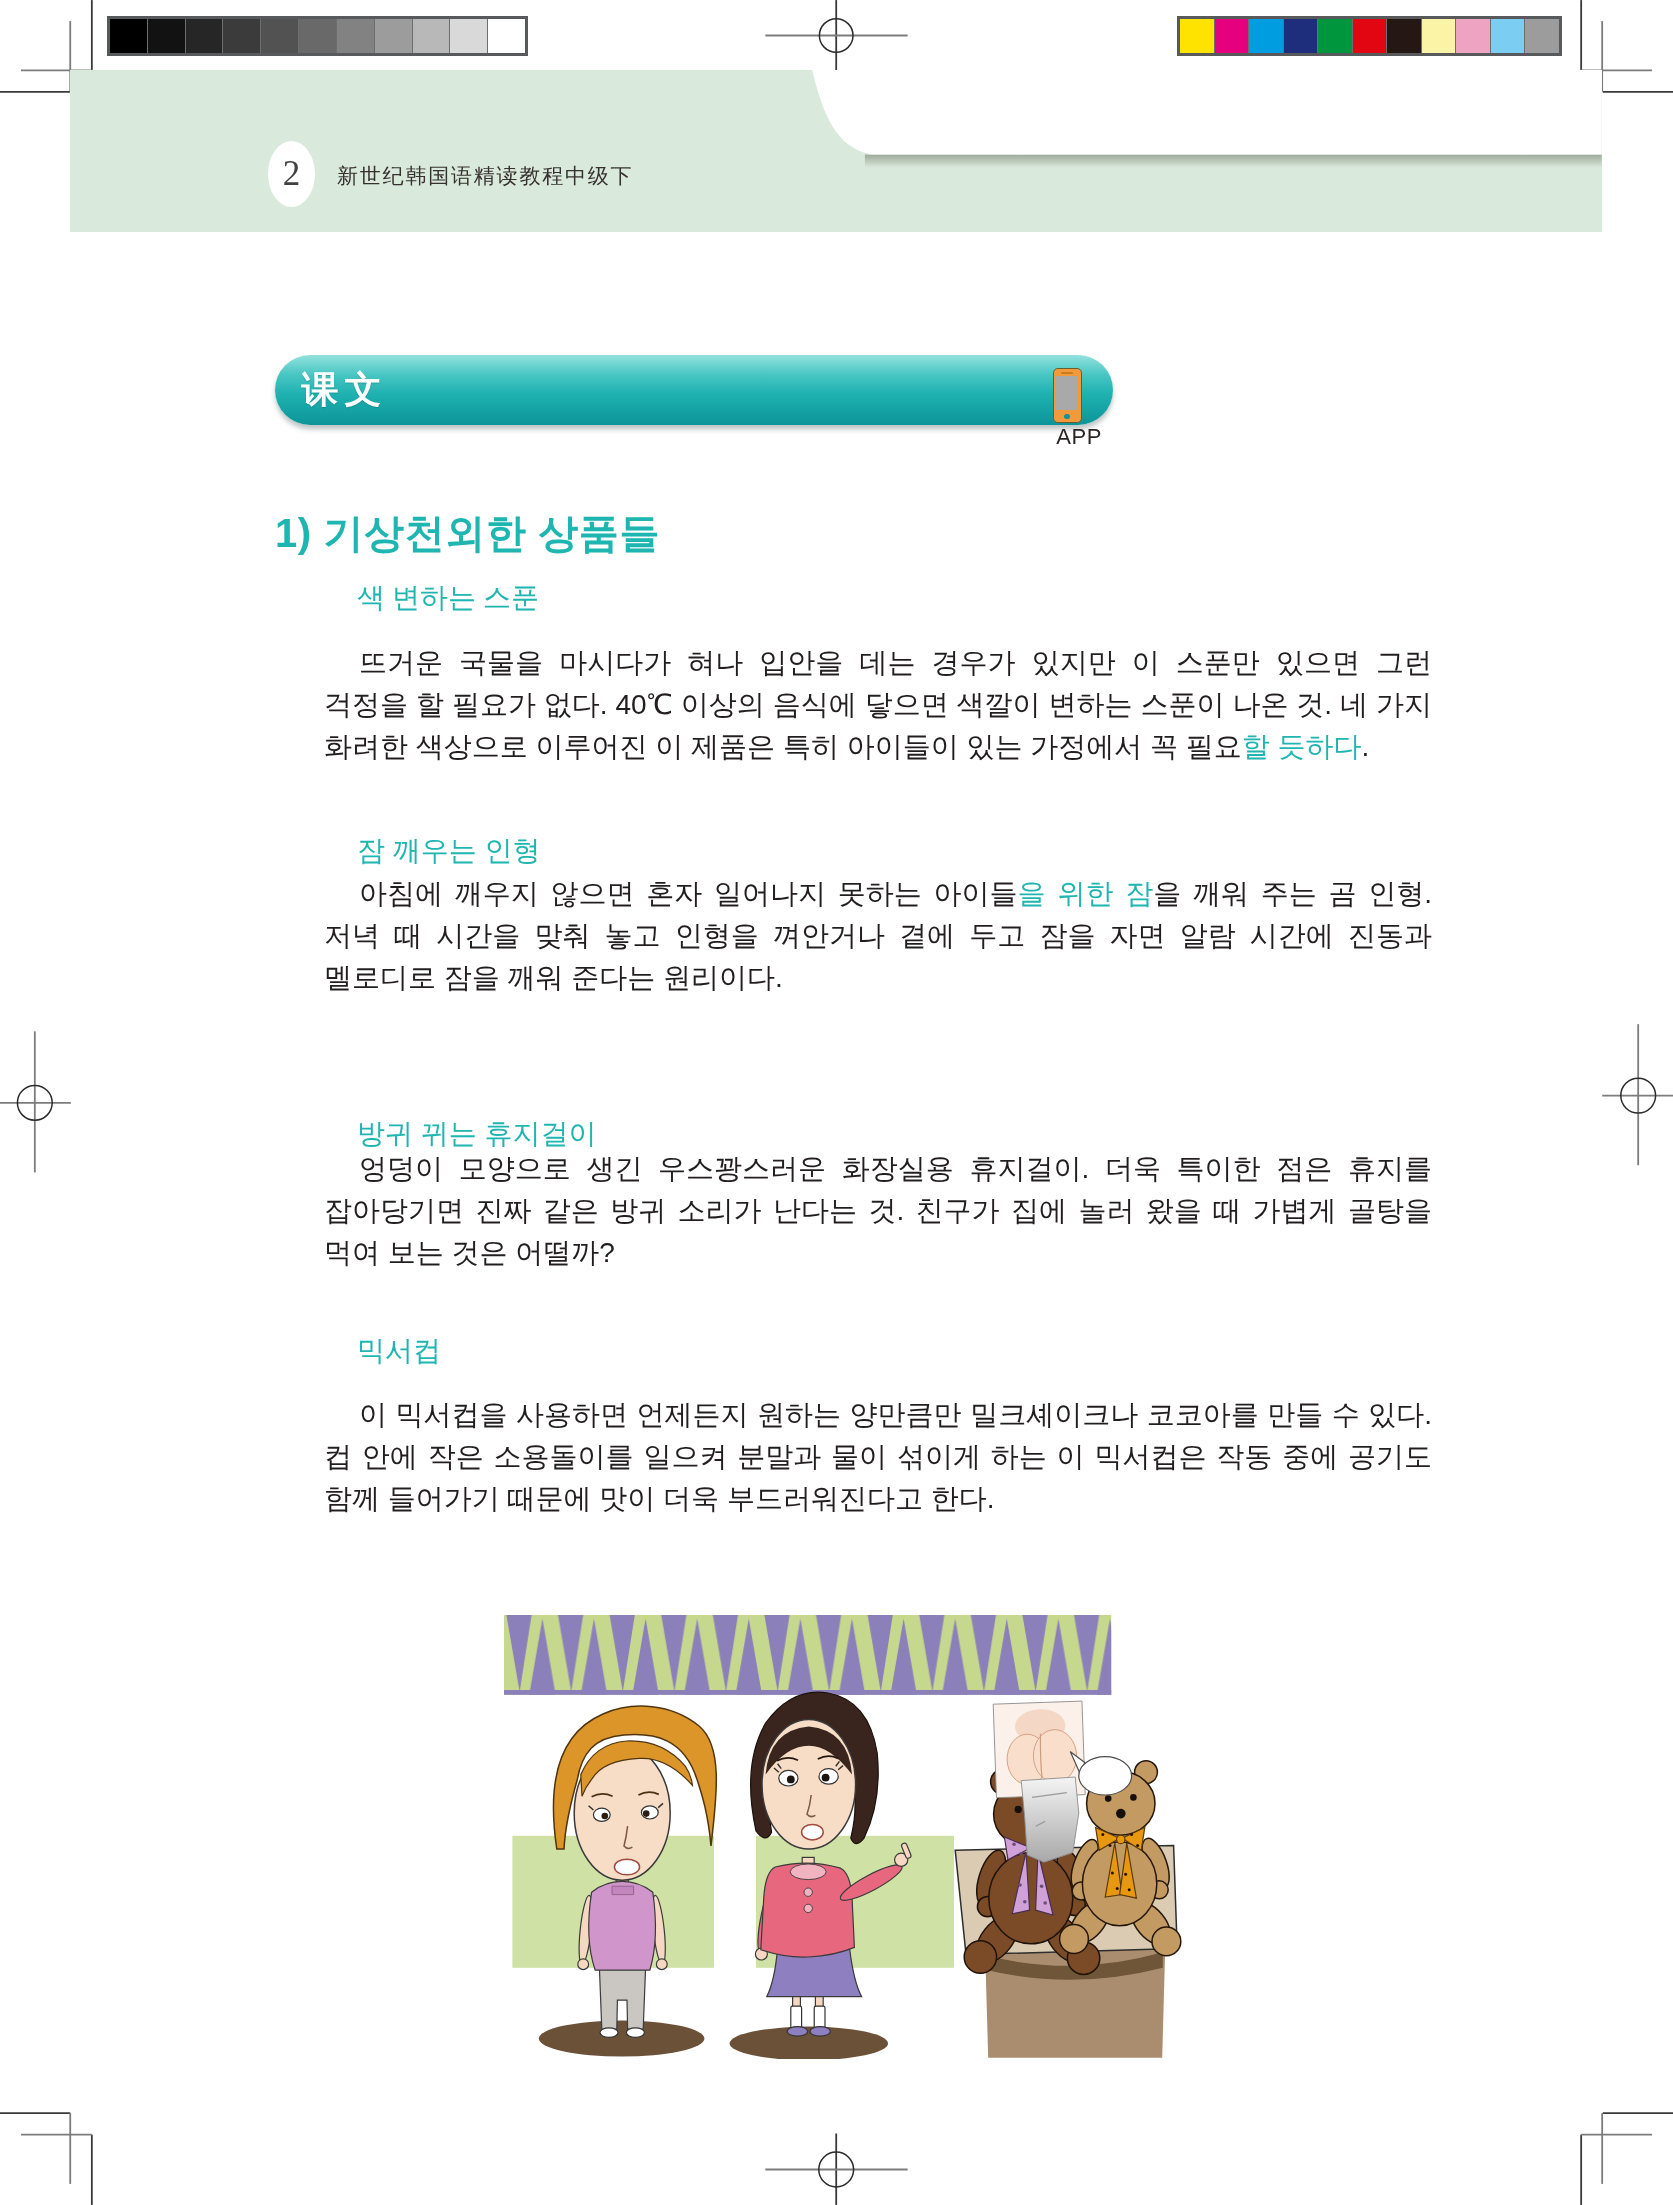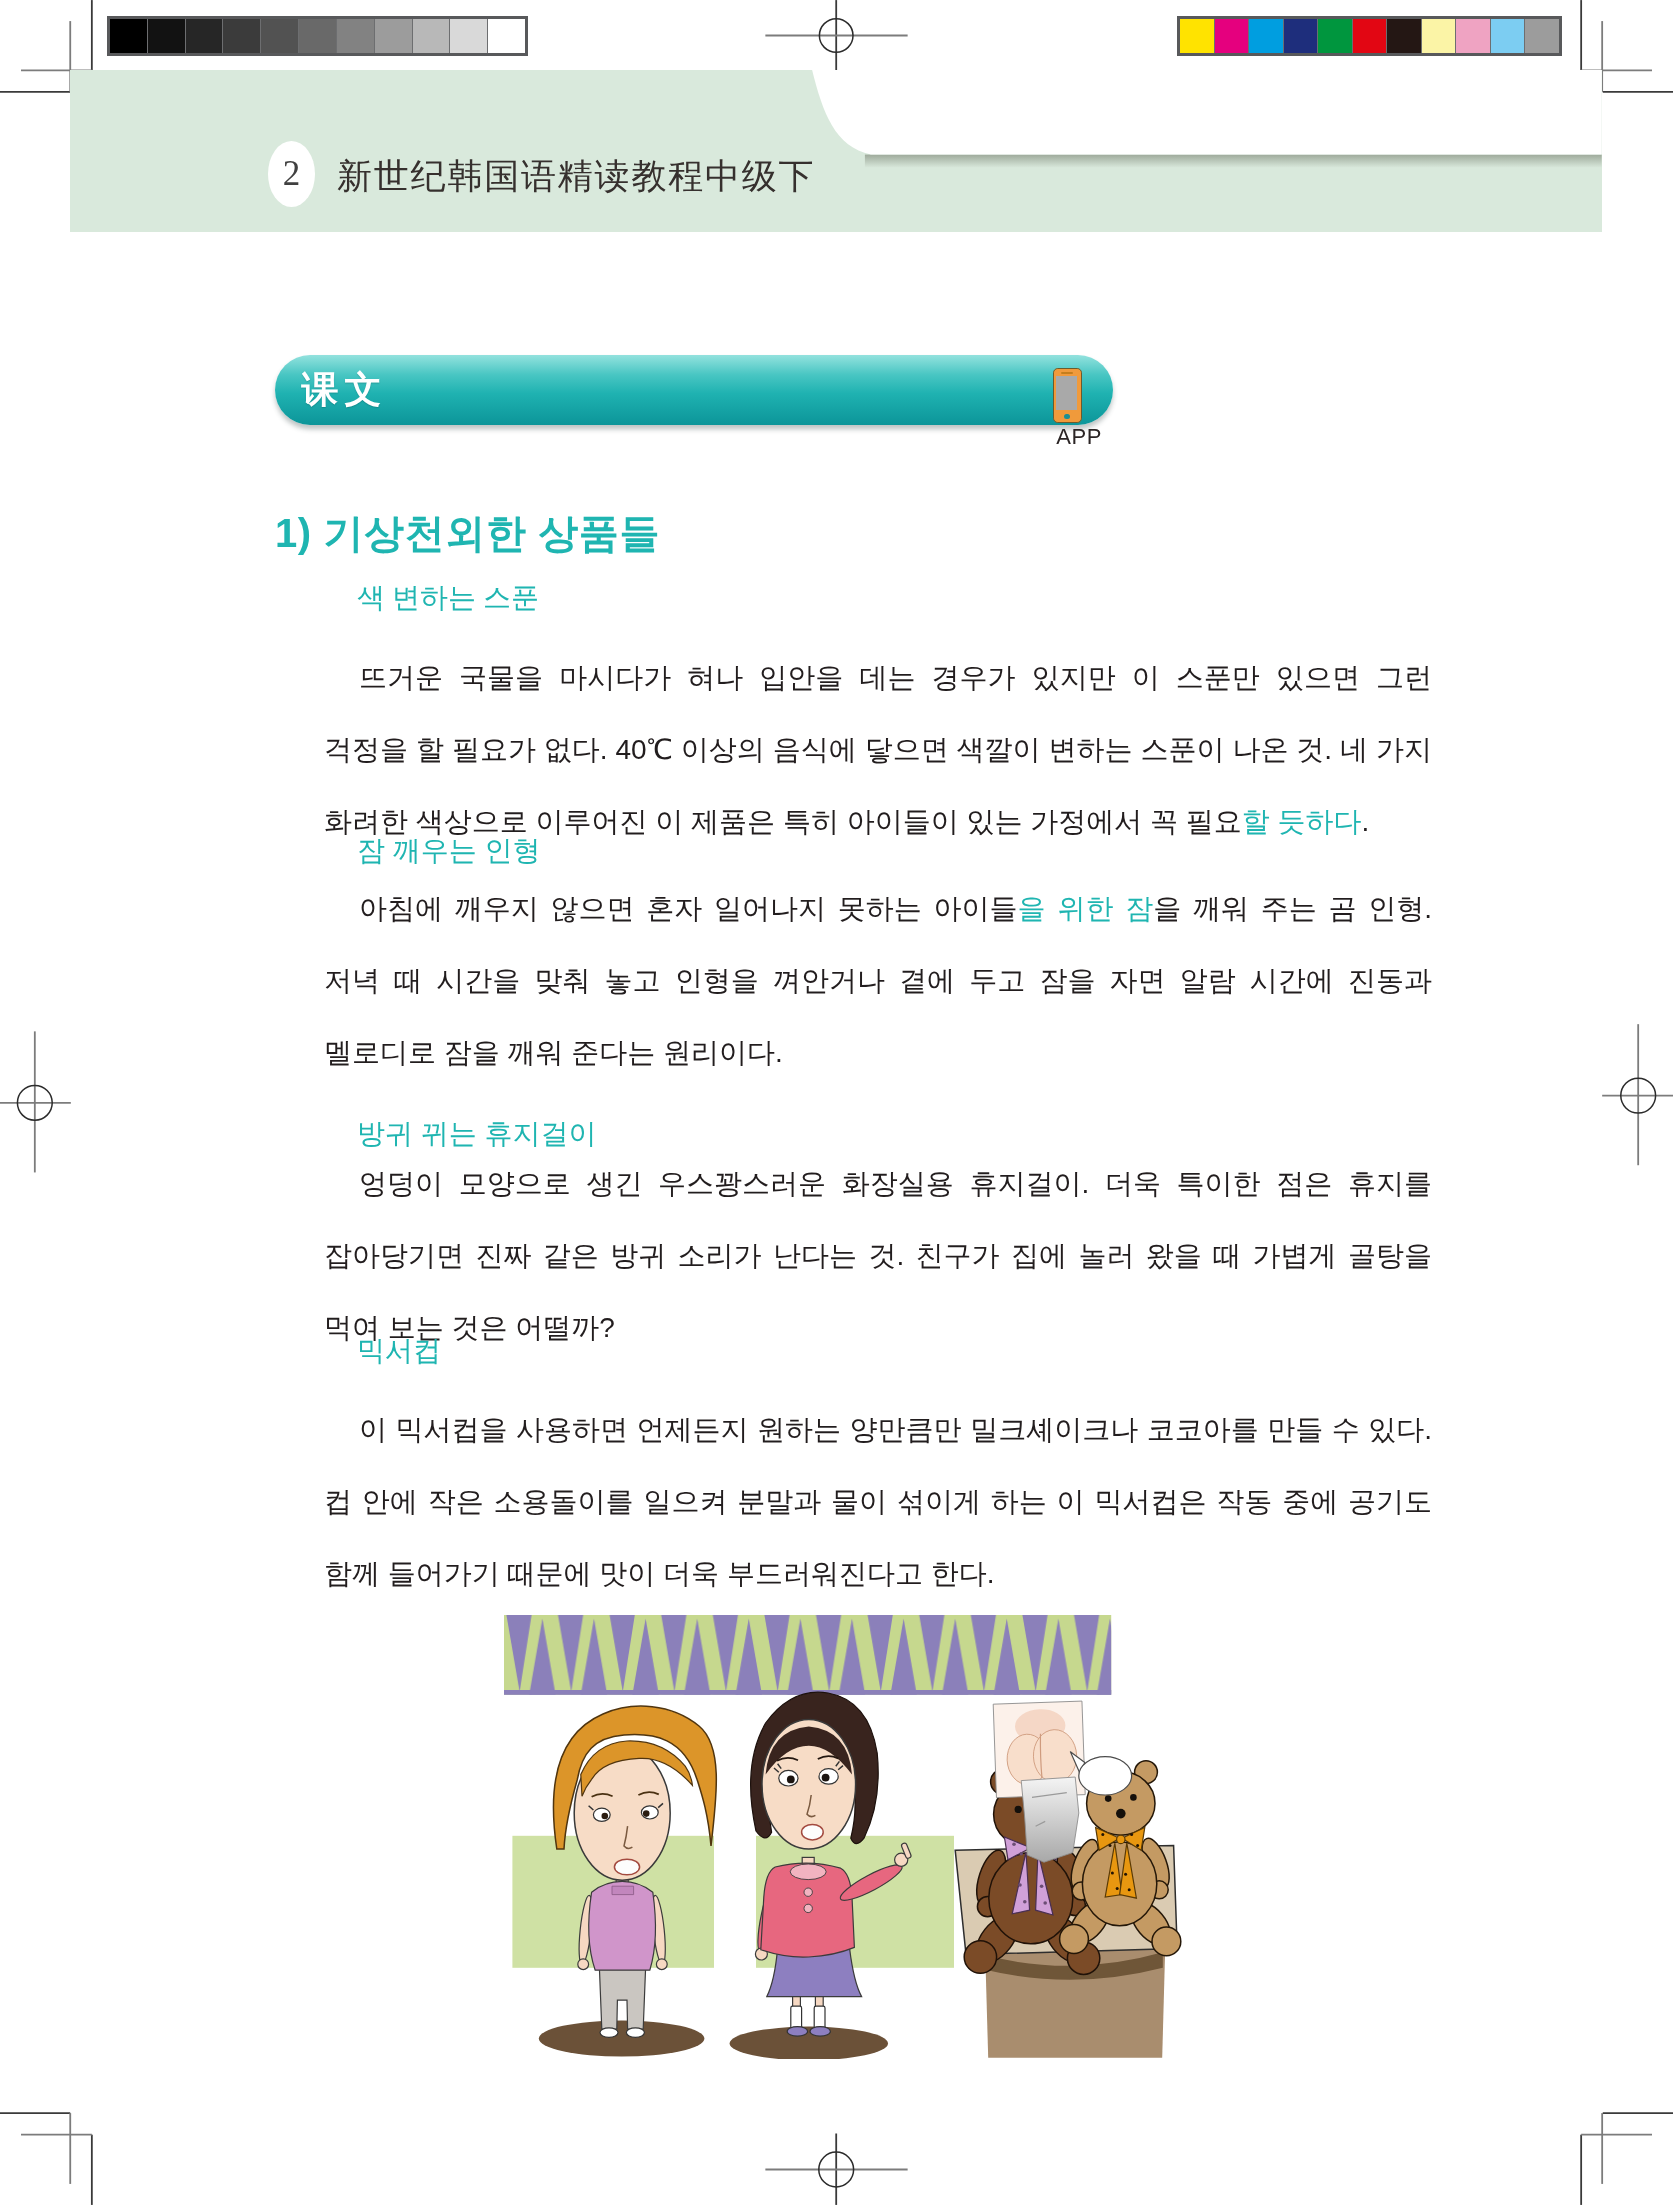--- a/index.html
+++ b/index.html
@@ -25,21 +25,21 @@
   }
   .band-notch{position:absolute;top:0;right:0;}
   .page-num-circle{
     position:absolute;left:198px;top:71px;width:47px;height:66px;
     background:#fff;border-radius:50%;
     display:flex;align-items:center;justify-content:center;
     font-family:"Liberation Serif", serif;font-size:35px;color:#404040;
   }
   .band-title{
     position:absolute;left:267px;top:88px;height:36px;line-height:36px;
-    font-size:35px;color:#36302e;letter-spacing:1.8px;font-weight:500;
+    font-size:21px;color:#36302e;letter-spacing:1.8px;font-weight:500;
   }
   
   .lesson-banner{
     position:absolute;left:275px;top:355px;width:838px;height:70px;
     border-radius:35px;
     background:linear-gradient(to bottom,#93e2de 0%,#49c6c3 28%,#1fb2b1 55%,#0c9599 100%);
     box-shadow:0 4.2px 5.4px rgba(40,60,60,.30);
   }
   .banner-label{
     position:absolute;left:26.4px;top:0;height:70px;line-height:70px;
@@ -62,21 +62,21 @@
   .section-heading{
     position:absolute;left:275px;top:506px;
     font-size:40px;font-weight:bold;color:var(--accent,#1fb5b1);letter-spacing:0.6px;
   }
   .subheading{
     position:absolute;left:357px;
     font-size:28px;color:var(--accent,#1fb5b1);
   }
   .para{
     position:absolute;left:324px;width:1108px;margin:0;
-    font-size:28px;line-height:72px;color:#221d1e;
+    font-size:28px;line-height:42px;color:#221d1e;
     text-align:justify;text-indent:35px;word-break:keep-all;
   }
   .para .accent{color:var(--accent,#1fb5b1);}
   
   .illustration{position:absolute;left:504px;top:1615px;width:678px;height:444px;}
 </style>
 </head>
 <body>
 
 <div class="sheet">

